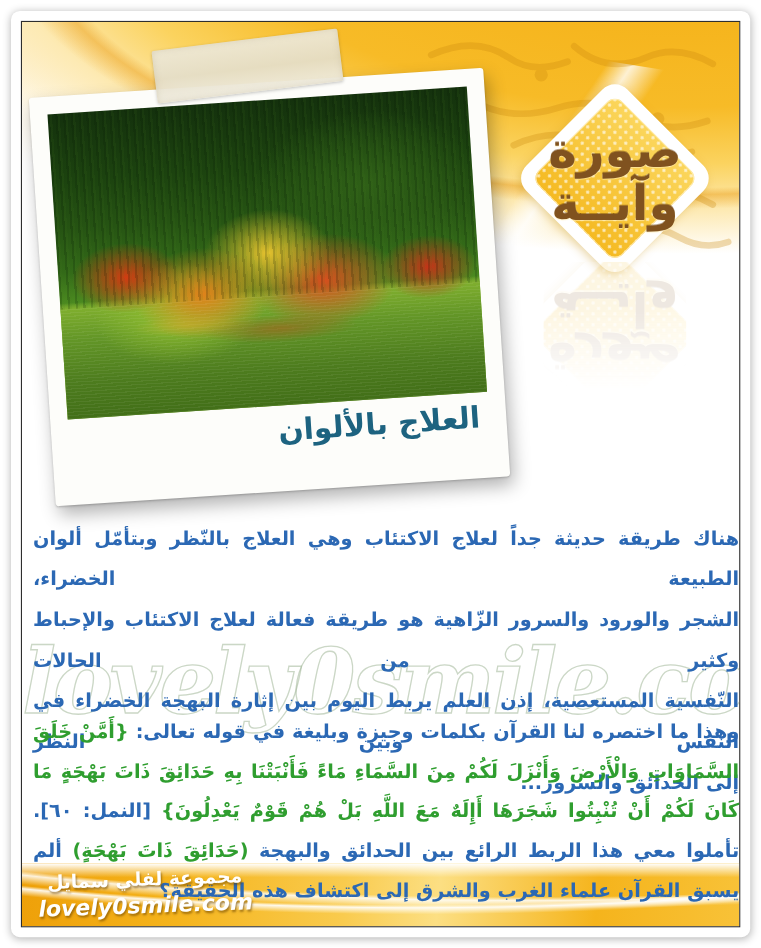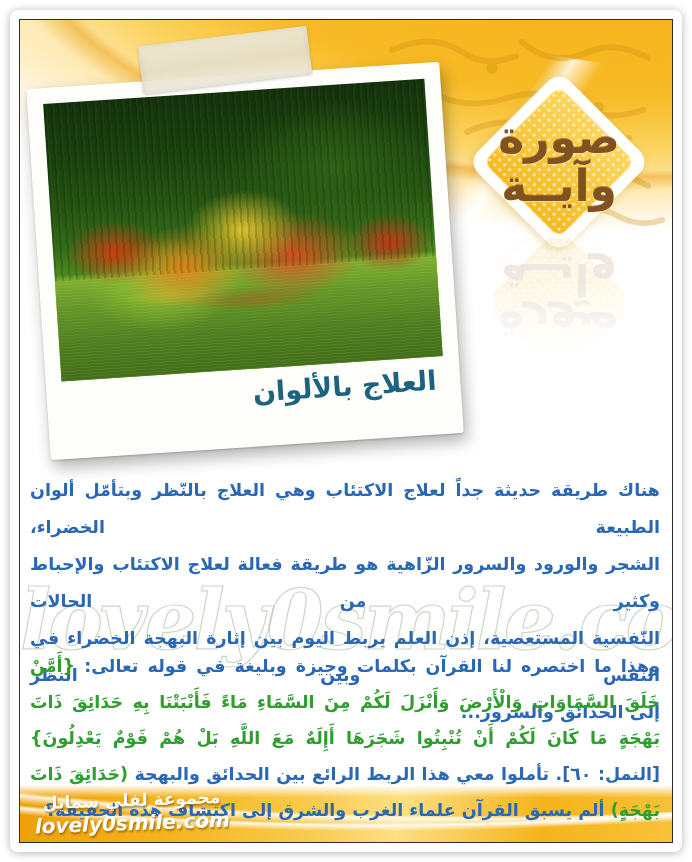--- a/index.html
+++ b/index.html
@@ -66,21 +66,21 @@
     background:linear-gradient(180deg, rgba(238,233,216,.95) 0%, rgba(228,222,202,.92) 55%, rgba(240,236,222,.95) 100%);
     box-shadow:0 1px 3px rgba(0,0,0,.22), inset 0 0 6px rgba(180,170,140,.35);}
 
   
   .watermark-mid{position:absolute;left:0;right:0;top:552px;z-index:1;text-align:center;
     font-family:"DejaVu Serif","Liberation Serif",serif;font-style:italic;font-weight:bold;
     font-size:82px;letter-spacing:-3px;color:transparent;
     -webkit-text-stroke:1.2px rgba(160,182,152,.55);white-space:nowrap;}
 
   
-  .para{position:absolute;left:10px;right:12px;direction:rtl;z-index:2;
+  .para{position:absolute;left:10px;right:0;direction:rtl;z-index:2;
     font-weight:bold;font-size:17.5px;line-height:37px;color:var(--text-blue,#2b68b4);}
   .para1{top:452px;}
   .para2{top:628px;line-height:36px;text-align:justify;}
   .jline{text-align:justify;text-align-last:justify;}
   .lastline{text-align:right;}
   .seg-green{color:var(--text-green,#2f9e2f);}
 
   
   .gold-bottom{position:absolute;left:0;right:0;bottom:0;height:57px;z-index:1;
     background:

